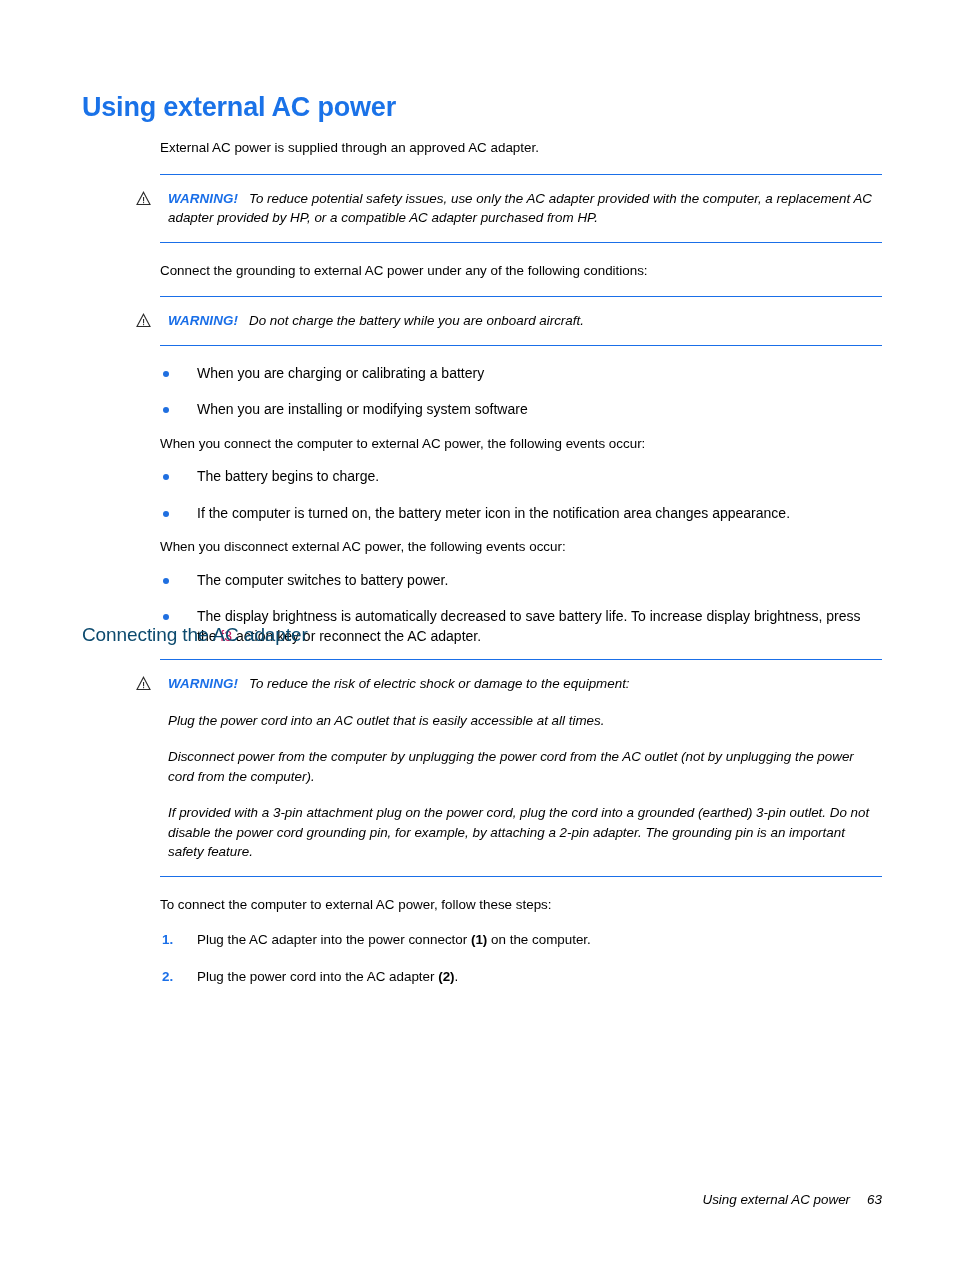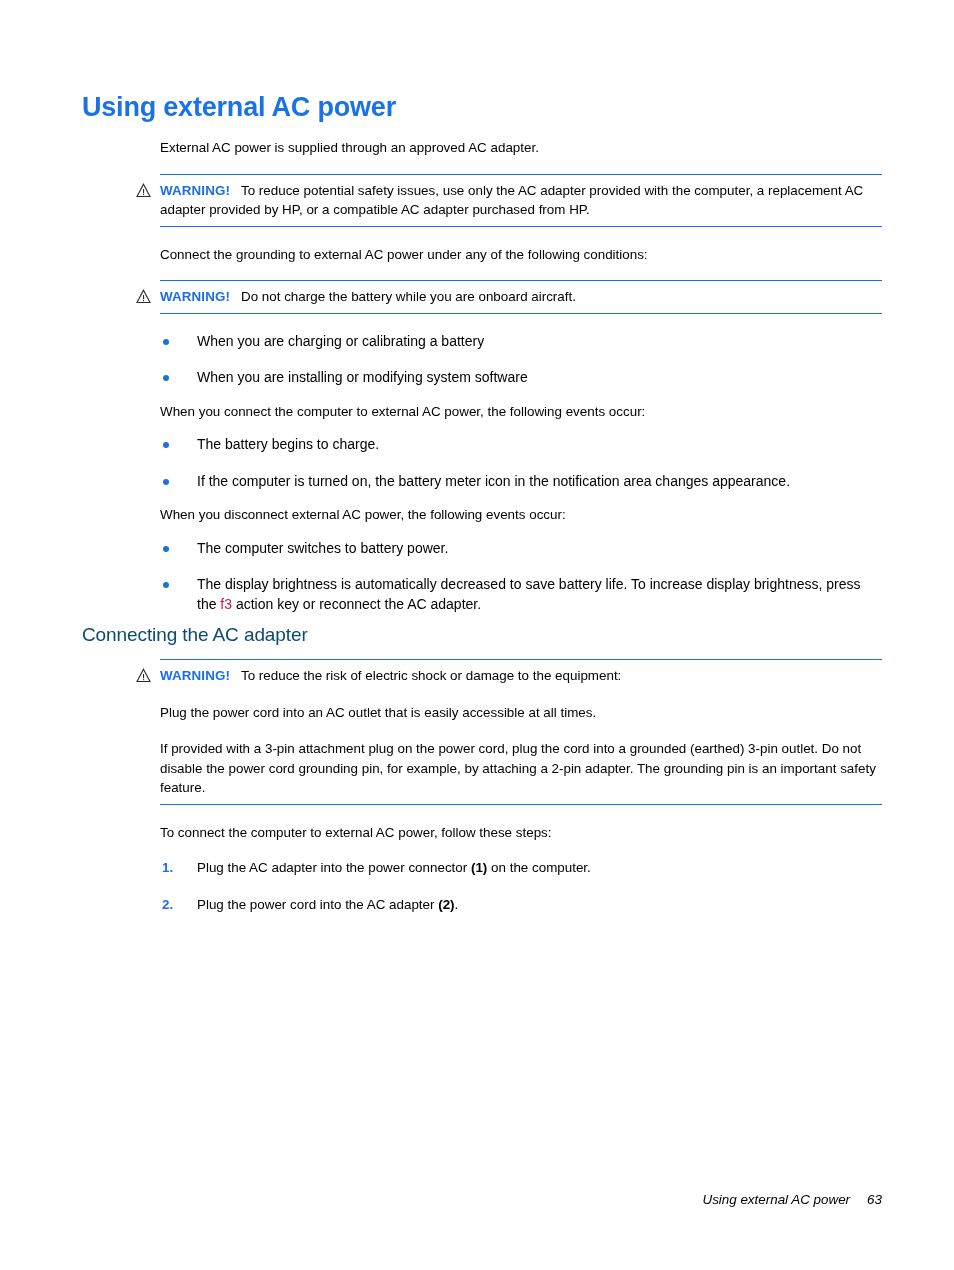--- a/index.html
+++ b/index.html
@@ -109,21 +109,21 @@
   .admon .warn-icon svg { display: block; }
 
   .warn-label {
     color: #1a6fe8;
     font-weight: bold;
     font-size: 13.4px;
     letter-spacing: 0.1px;
   }
   .warn-gap { display: inline-block; width: 11px; }
 
-  .admon p.para { margin: 0; }
+  .admon p.para { margin: 8px; font-style: italic; }
   .admon p.para + p.para { margin-top: 17px; }
 
   
   ul.bl {
     list-style: none;
     margin: 0;
     padding: 0;
   }
   ul.bl > li {
     position: relative;
@@ -271,20 +271,21 @@
       <div class="admon-body">
         <span class="warn-icon">
           <svg width="15" height="15" viewBox="0 0 15 15">
             <path d="M7.5 1.2 L14 13.5 L1 13.5 Z" fill="none" stroke="#2b2b2b" stroke-width="1.1" stroke-linejoin="miter"></path>
             <rect x="7.0" y="6.0" width="1.1" height="4.3" fill="#2b2b2b"></rect>
             <rect x="7.0" y="11.1" width="1.1" height="1.1" fill="#2b2b2b"></rect>
           </svg>
         </span>
         <p class="para"><span class="warn-label">WARNING!</span><span class="warn-gap"></span><span>To reduce the risk of electric shock or damage to the equipment:</span></p>
         <p class="para">Plug the power cord into an AC outlet that is easily accessible at all times.</p>
+        <p class="para">Disconnect power from the computer by unplugging the power cord from the AC outlet (not by unplugging the power cord from the computer).</p>
         <p class="para">If provided with a 3-pin attachment plug on the power cord, plug the cord into a grounded (earthed) 3-pin outlet. Do not disable the power cord grounding pin, for example, by attaching a 2-pin adapter. The grounding pin is an important safety feature.</p>
       </div>
     </div>
 
     <div class="sp-18"></div>
 
     <p class="para">To connect the computer to external AC power, follow these steps:</p>
 
     <div class="sp-16"></div>
 

